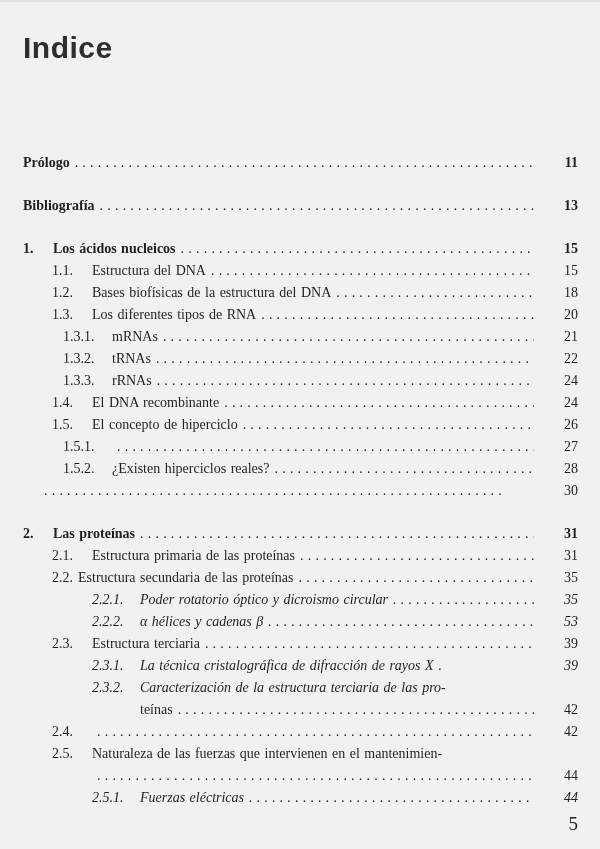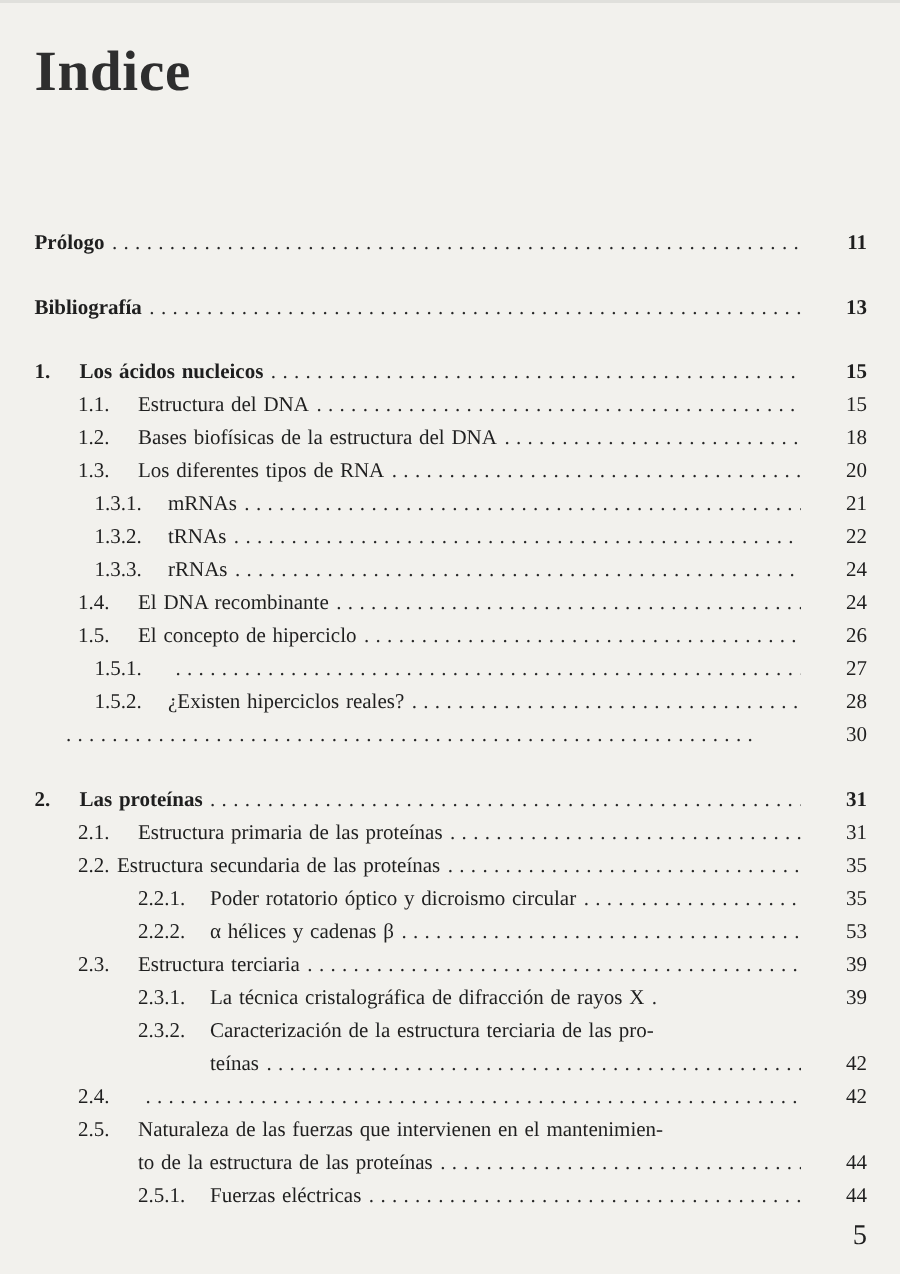--- a/index.html
+++ b/index.html
@@ -15,22 +15,22 @@
     overflow:hidden;
   }
   .page{
     position:relative;
     width:600px;height:849px;
     box-sizing:border-box;
     padding:26px 22px 0 23px;
     border-top:2px solid rgba(0,0,0,0.07);
   }
   h1.doc-title{
-    font-family:Liberation Serif, serif;
-    font-size:38px;
+    font-family:Liberation Sans, sans-serif;
+    font-size:30px;
     line-height:40px;
     font-weight:700;
     letter-spacing:0.5px;
     margin:0;
     color:#2e2e2e;
   }
   .toc{
     margin-top:84px;
     font-size:14px;
     word-spacing:1px;
@@ -66,21 +66,21 @@
   .pagenum:empty{width:0;margin-left:0;}
   .style-top, .style-chapter{font-weight:700;}
   .style-chapter .num{width:30px;}
   .style-biblio{padding-left:16px;}
   .style-s1{padding-left:29px;}
   .style-s1 .num{width:40px;}
   .style-s1-tight{padding-left:29px;}
   .style-s1-tight .num{width:26px;}
   .style-s2a{padding-left:40px;}
   .style-s2a .num{width:49px;}
-  .style-s2b{padding-left:69px;}
+  .style-s2b{padding-left:69px;font-style:italic;}
   .style-s2b .num{width:48px;}
   .style-cont1{padding-left:69px;}
   .style-cont2{padding-left:117px;}
   .folio{
     margin-top:4px;
     font-size:19px;
     text-align:right;
     line-height:22px;
   }
 </style>
@@ -228,21 +228,20 @@
         <span class="leader">............................................................</span>
         <span class="pagenum">42</span>
       </div>
       <div class="row style-s1">
         <span class="num">2.5.</span>
         <span class="title">Naturaleza de las fuerzas que intervienen en el mantenimien-</span>
         <span class="leader"></span>
         <span class="pagenum"></span>
       </div>
       <div class="row style-cont1">
-        <span class="title">to de la estructura de las proteínas</span>
         <span class="leader">............................................................</span>
         <span class="pagenum">44</span>
       </div>
       <div class="row style-s2b">
         <span class="num">2.5.1.</span>
         <span class="title">Fuerzas eléctricas</span>
         <span class="leader">............................................................</span>
         <span class="pagenum">44</span>
       </div>
     </div>

